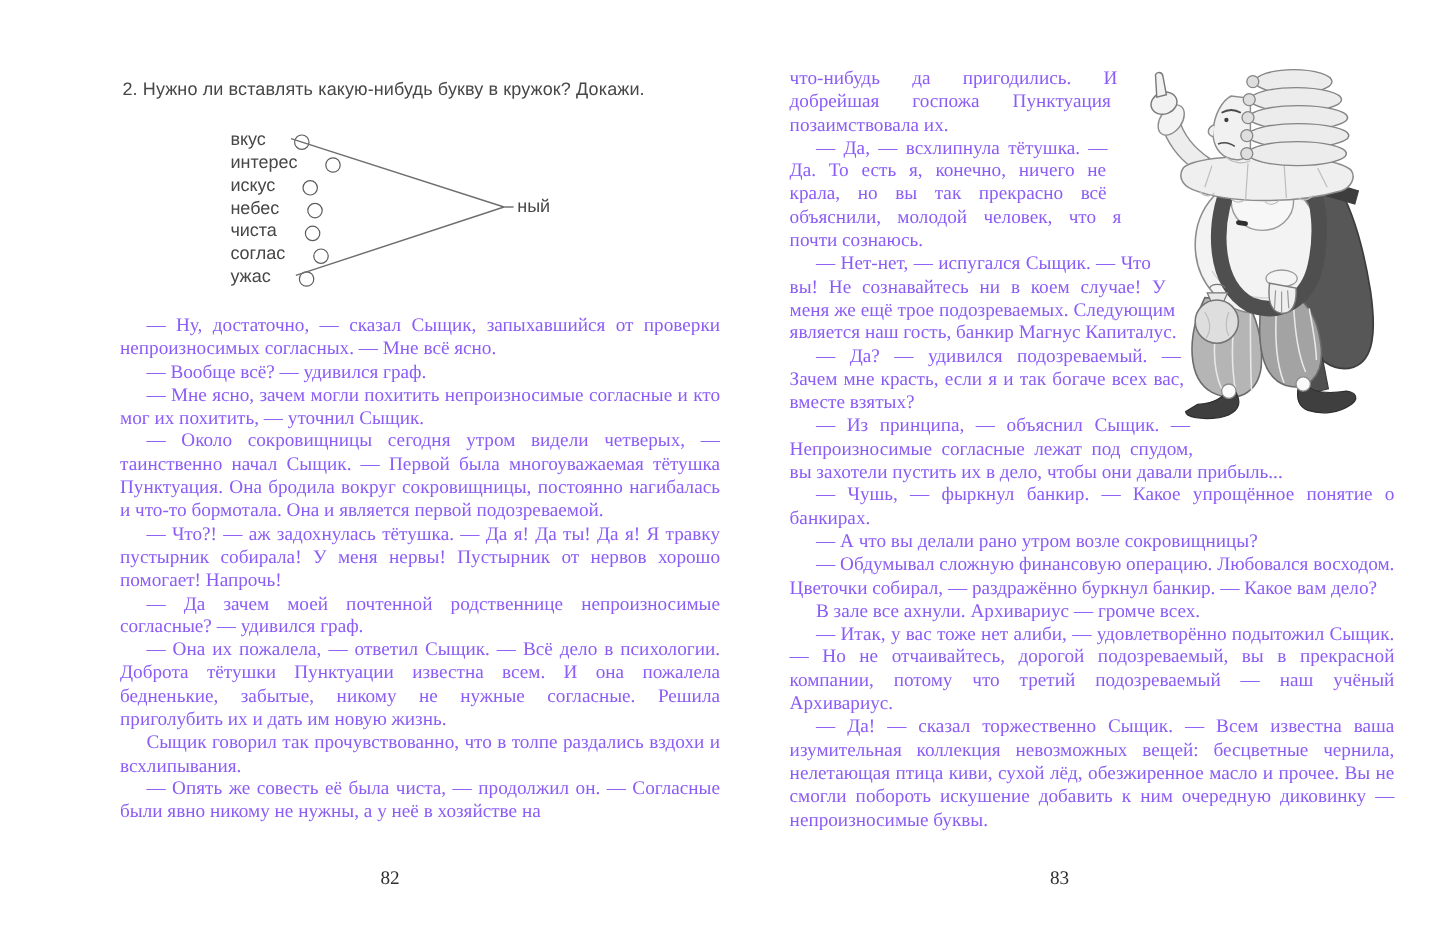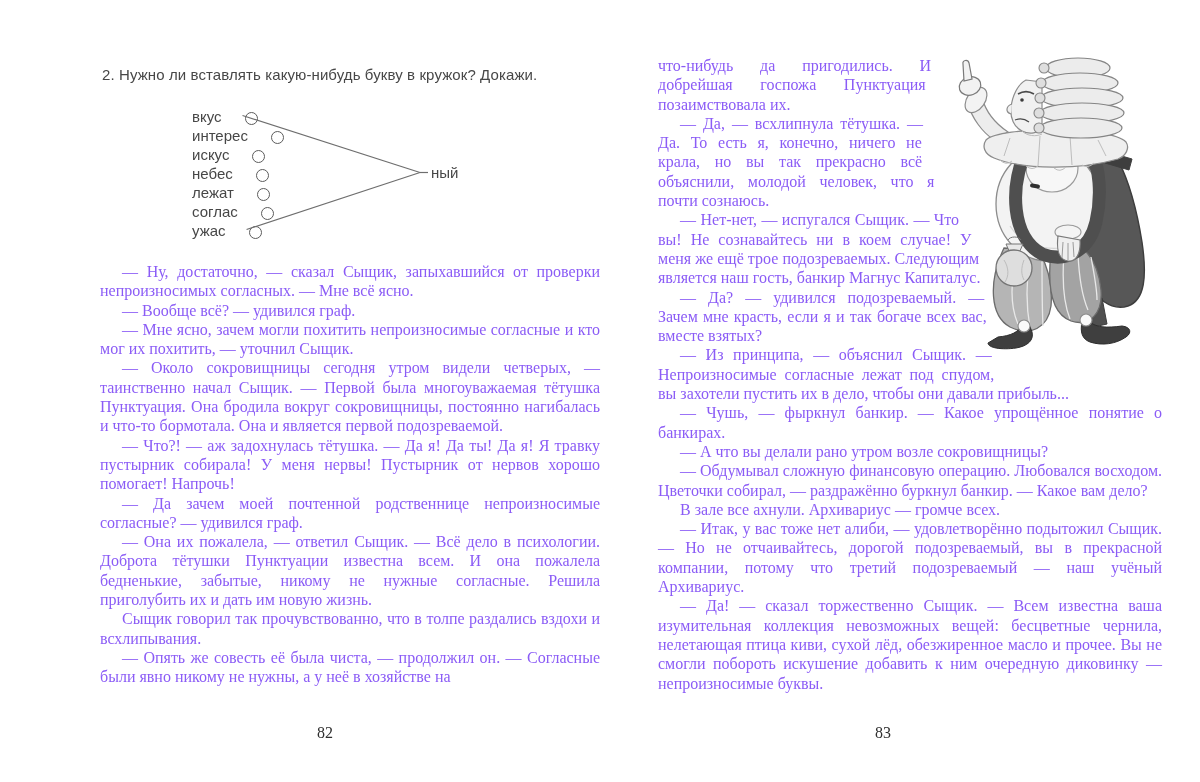--- a/index.html
+++ b/index.html
@@ -81,21 +81,21 @@
     </div>
     <div class="diagram-row">
       <span>искус</span>
       <span class="circle"></span>
     </div>
     <div class="diagram-row">
       <span>небес</span>
       <span class="circle"></span>
     </div>
     <div class="diagram-row">
-      <span>лежат</span>
+      <span>чиста</span>
       <span class="circle"></span>
     </div>
     <div class="diagram-row">
       <span>соглас</span>
       <span class="circle"></span>
     </div>
     <div class="diagram-row">
       <span>ужас</span>
       <span class="circle"></span>
     </div>

